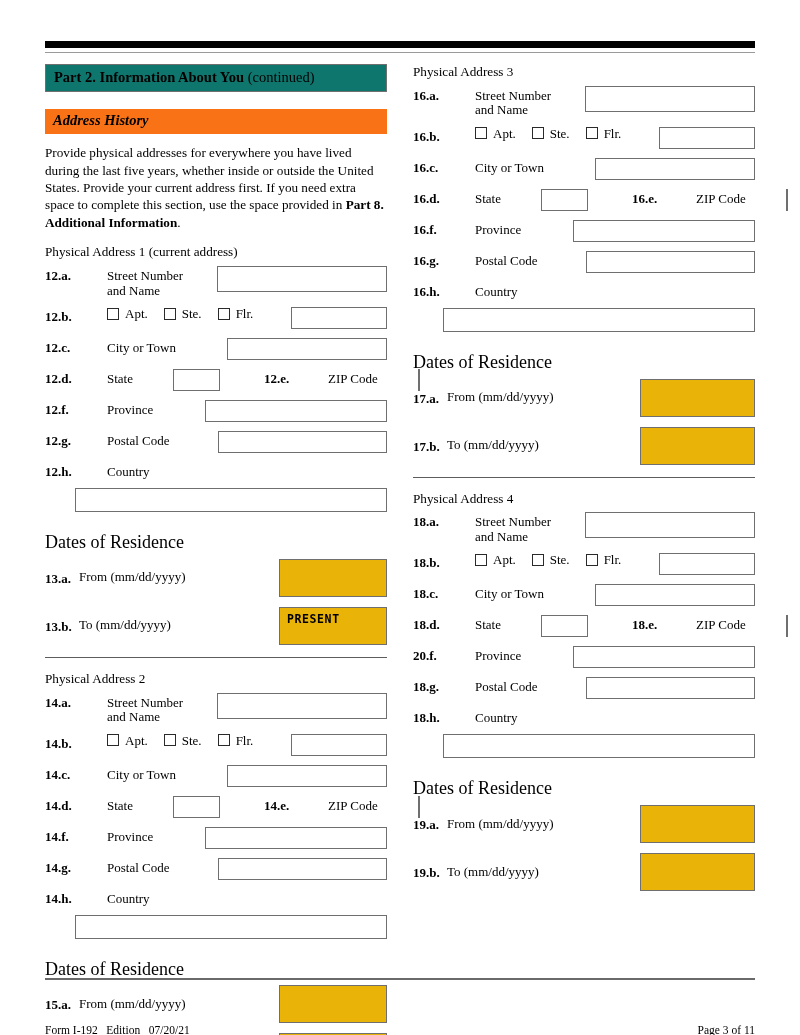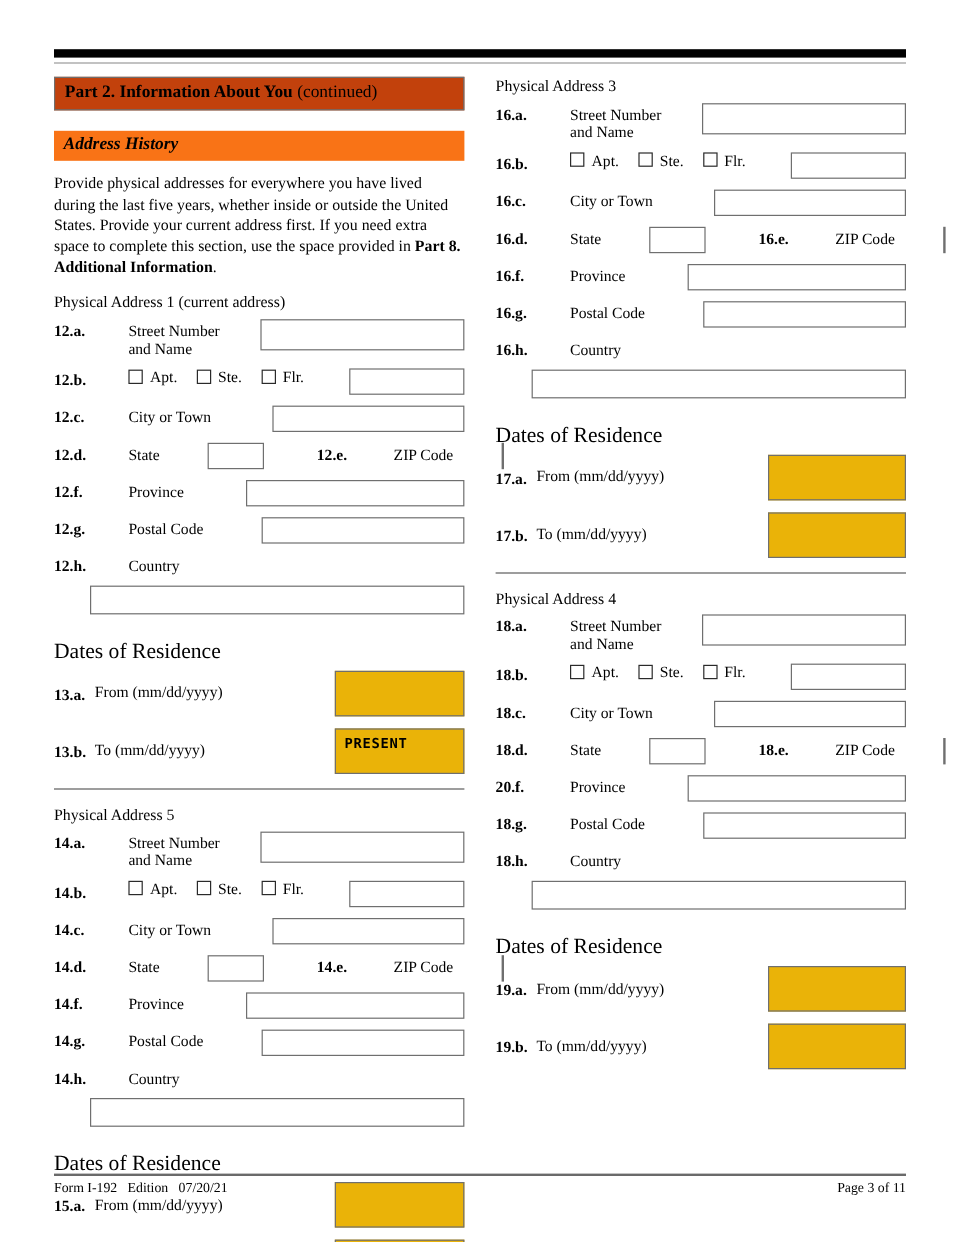--- a/index.html
+++ b/index.html
@@ -41,21 +41,21 @@
     position: absolute;
     top: 64px;
     width: 342px;
   }
   .col-left  { left: 45px; }
   .col-right { left: 413px; }
 
   
   .part-bar {
     border: 1px solid #6f6f6f;
-    background: #c2410c;
+    background: #0f766e;
     padding: 5px 8px 6px 8px;
     font-size: 14.5px;
     line-height: 1.05;
     white-space: nowrap;
   }
   .part-bar .b {
     font-weight: bold;
   }
   .part-bar .cont {
     font-weight: normal;
@@ -213,21 +213,21 @@
 
   
   .footer-rule {
     position: absolute;
     left: 45px; top: 978px;
     width: 710px; height: 2px;
     background: #6a6a6a;
   }
   .footer {
     position: absolute;
-    left: 45px; top: 984px;
+    left: 45px; top: 1024px;
     width: 710px;
     display: flex;
     justify-content: space-between;
     font-size: 11.5px;
     text-align: right;
   }
   .footer span { white-space: pre; }
 </style>
 </head>
 <body>
@@ -315,21 +315,21 @@
       <div class="date-row">
         <div class="num">13.b.</div>
         <div class="date-lbl">To (mm/dd/yyyy)</div>
         <div class="date-box filled">PRESENT</div>
       </div>
 
       <div class="divider"></div>
     </div>
 
     <div>
-      <div class="addr-title">Physical Address 5</div>
+      <div class="addr-title">Physical Address 2</div>
 
       <div class="row">
         <div class="num">14.a.</div>
         <div class="lbl two-line street-lbl">Street Number and Name</div>
         <div class="box street-box"></div>
       </div>
 
       <div class="row">
         <div class="num">14.b.</div>
         <div class="cb-group">

